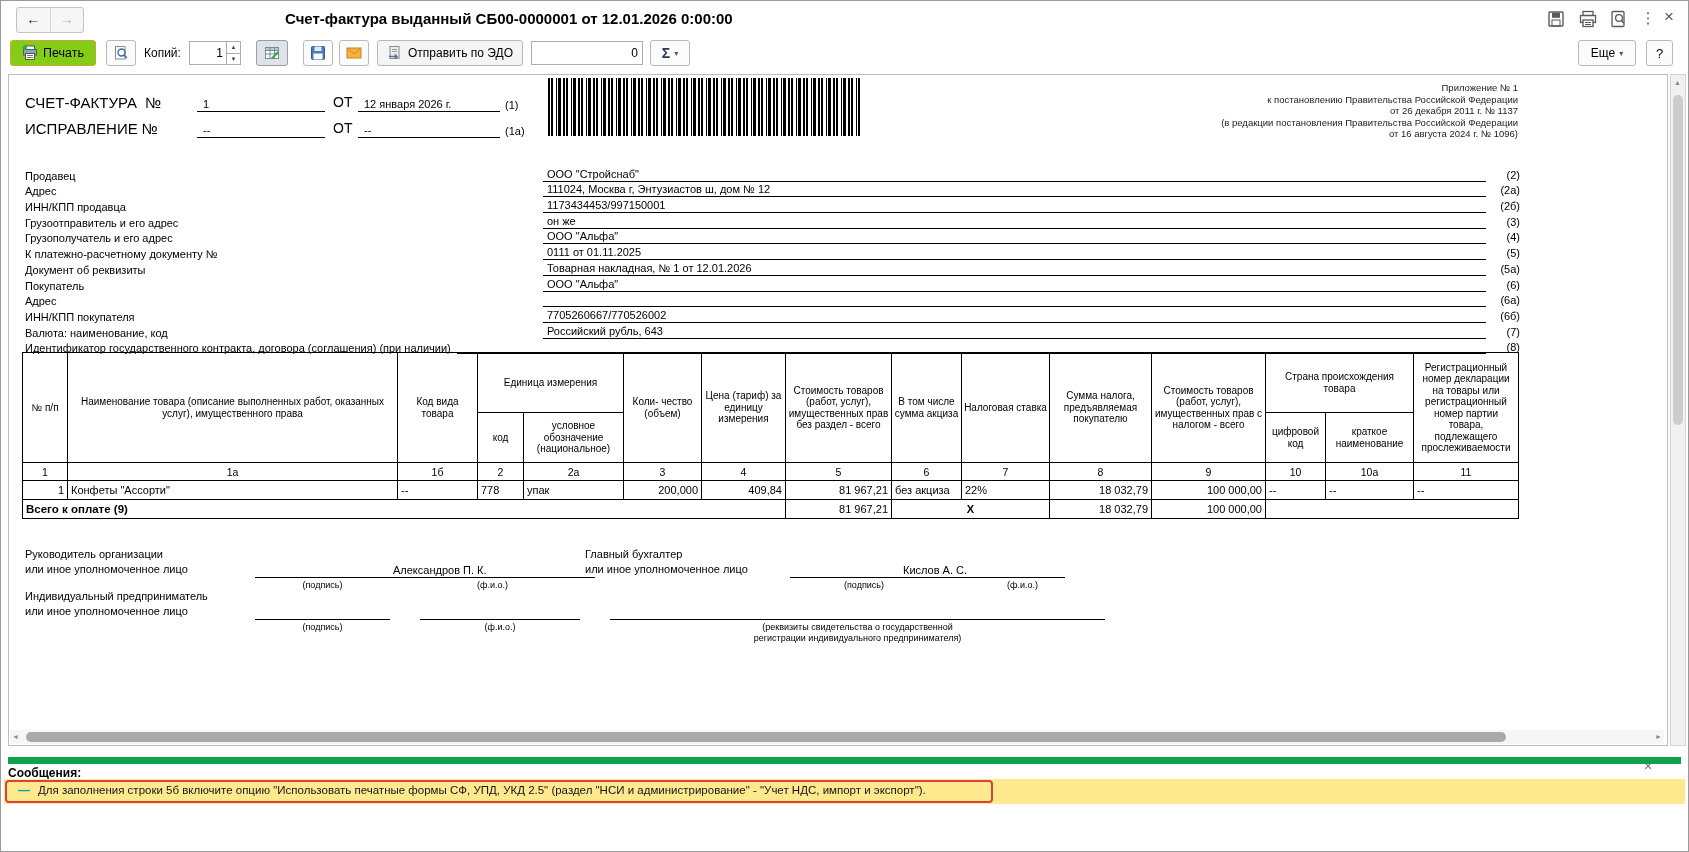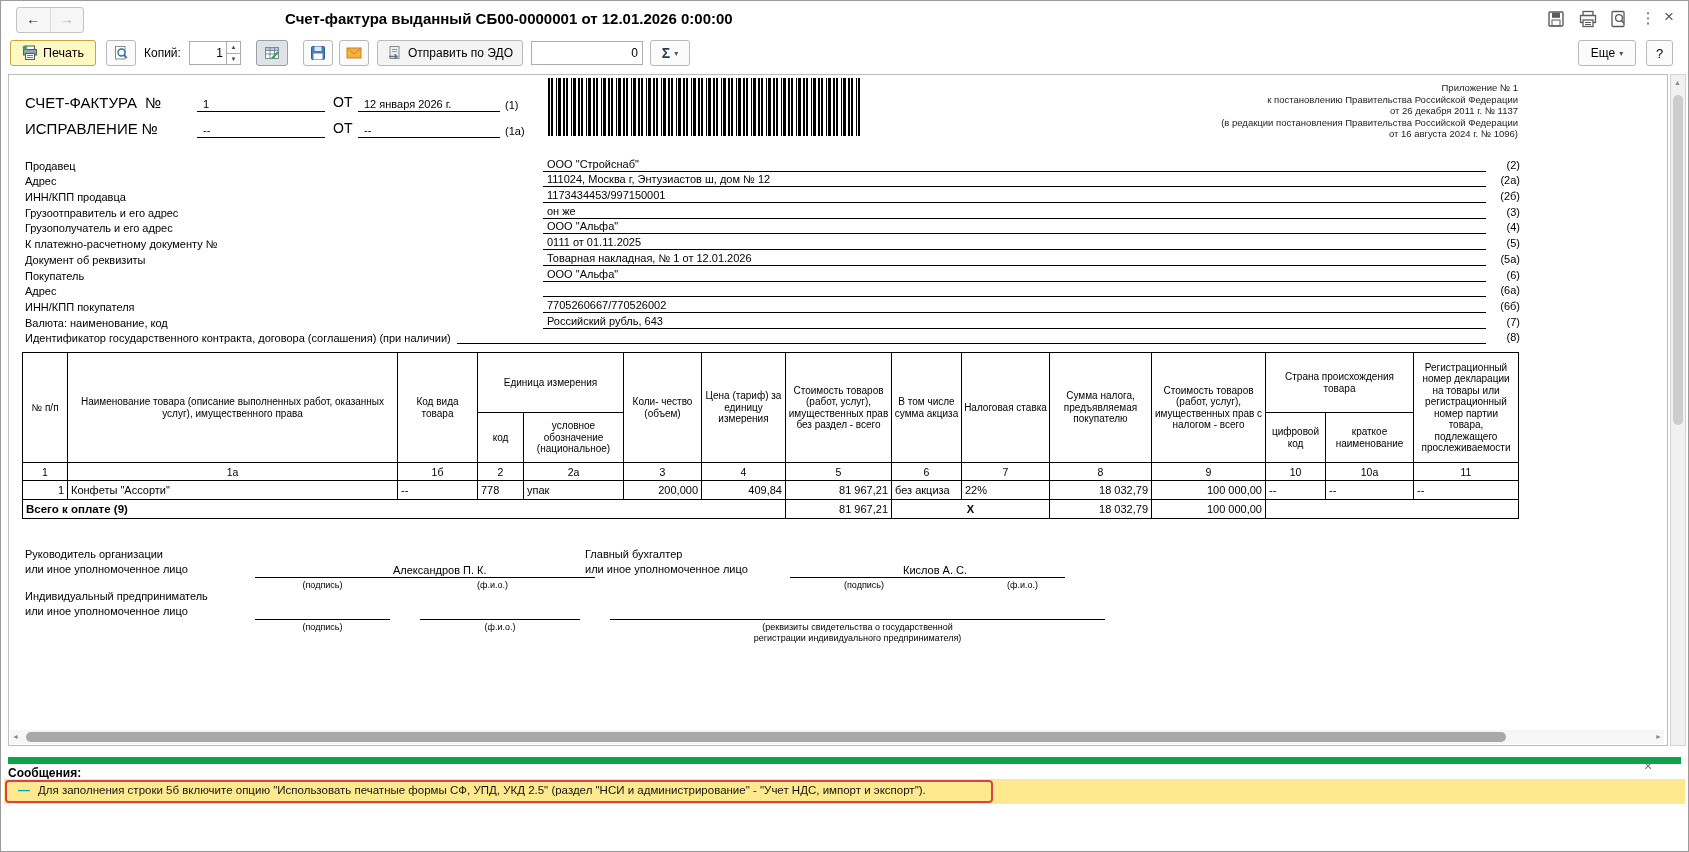--- a/index.html
+++ b/index.html
@@ -10,42 +10,42 @@
   
   .navgrp{left:16px;top:7px;width:66px;height:24px;display:flex;border:1px solid #c3c3c3;border-radius:3px;background:#f6f6f6;}
   .navbtn{width:33px;text-align:center;font-size:14px;line-height:22px;color:#222;}
   .navbtn.dis{color:#b3b3b3;border-left:1px solid #d7d7d7;}
   .wtitle{left:285px;top:10px;font-size:15px;font-weight:bold;white-space:nowrap;}
   .topico{top:9px;width:20px;height:20px;}
   .glyphbtn{font-size:15px;color:#5a5a5a;line-height:20px;text-align:center;width:16px;}
   
   .btn{position:absolute;top:40px;height:26px;box-sizing:border-box;border:1px solid #b9b9b9;border-radius:3px;
        background:#fbfbfb;display:flex;align-items:center;justify-content:center;font-size:12px;gap:5px;}
-  .btn.yellow{background:#fef9c3;border-color:#c9a63b;font-size:12.5px;}
+  .btn.yellow{background:#84cc16;border-color:#c9a63b;font-size:12.5px;}
   .btn.pressed{background:#dfe3e8;border-color:#97a0a8;}
   .field{position:absolute;top:41px;height:24px;box-sizing:border-box;border:1px solid #abadb3;background:#fff;
          font-size:12px;display:flex;align-items:center;justify-content:flex-end;padding-right:4px;}
   .lbl{position:absolute;font-size:12px;top:46px;}
   .spinarr{width:13px;height:22px;display:flex;flex-direction:column;border-left:1px solid #abadb3;}
   .spinarr div{flex:1;font-size:6px;line-height:10px;text-align:center;color:#444;}
   .spinarr div:first-child{border-bottom:1px solid #abadb3;}
   
   #docpanel{left:8px;top:74px;width:1660px;height:672px;border:1px solid #bdbdbd;background:#fff;box-sizing:border-box;}
   #vsb{left:1670px;top:74px;width:16px;height:672px;background:#f1f1f1;border:1px solid #d4d4d4;box-sizing:border-box;}
   #vsb .thumb{position:absolute;left:2px;top:20px;width:10px;height:330px;background:#ccc;border-radius:5px;}
   #hsb{left:10px;top:730px;width:1654px;height:14px;background:#f6f6f6;}
   #hsb .thumb{position:absolute;left:16px;top:2px;width:1480px;height:10px;background:#a9a9a9;border-radius:5px;}
   .sbarr{font-size:7px;color:#888;line-height:14px;}
   
   .legal{right:171px;top:82px;text-align:right;font-size:9.5px;line-height:11.6px;color:#222;}
   .legal span{display:block;}
   .biglab{font-size:15px;white-space:pre;}
   .uline{border-bottom:1px solid #000;box-sizing:border-box;height:20px;font-size:11px;display:flex;align-items:flex-end;padding:0 0 1px 6px;}
   .ref{font-size:11px;}
-  #fields{left:25px;top:156px;width:1495px;}
+  #fields{left:25px;top:166px;width:1495px;}
   .frow{display:flex;align-items:flex-end;height:15.7px;}
   .fl{flex:none;width:518px;font-size:11px;white-space:nowrap;}
   .frow.wide .fl{width:auto;padding-right:6px;}
   .fv{flex:1;border-bottom:1px solid #000;font-size:11px;padding:0 0 1px 4px;white-space:nowrap;overflow:hidden;}
   .fr{flex:none;width:34px;font-size:11px;text-align:right;padding-bottom:1px;}
   
   #gt{left:22px;top:352px;}
   #gt table{border-collapse:collapse;table-layout:fixed;width:1496px;}
   #gt th,#gt td{border:1px solid #000;overflow:hidden;}
   #gt th{font-weight:normal;font-size:10px;line-height:1.15;text-align:center;vertical-align:middle;padding:1px 2px;}

